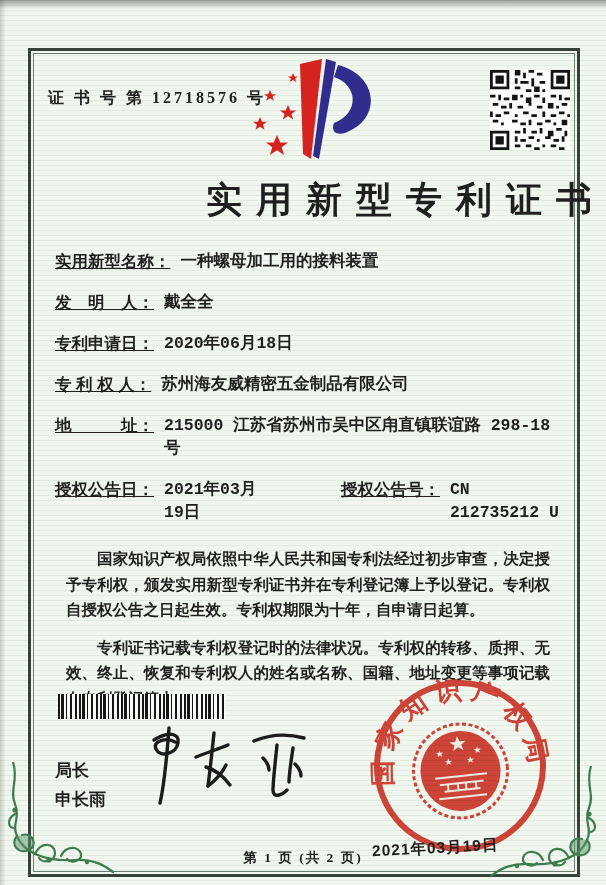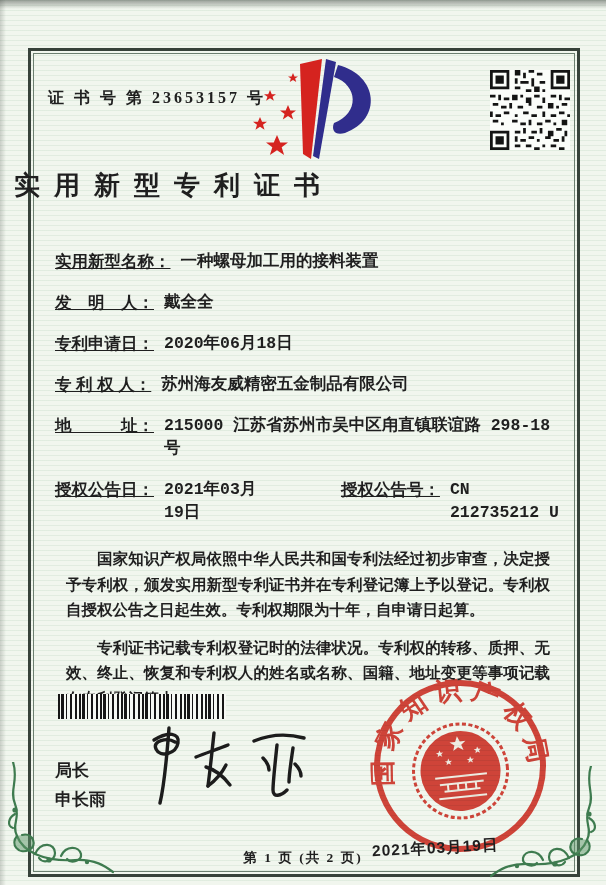--- a/index.html
+++ b/index.html
@@ -20,22 +20,22 @@
     background:linear-gradient(90deg,rgba(80,86,80,.25),rgba(80,86,80,0));}
 
   .frame{position:absolute;top:48px;left:28px;right:26px;bottom:8px;border:3px solid #37423a;}
   .frame-inner{position:absolute;inset:2px;border:1px solid #6c7f70;}
 
   .cert-no{position:absolute;left:48px;top:88px;font-size:16px;letter-spacing:3px;font-weight:600;}
 
   .logo{position:absolute;left:246px;top:56px;}
   .qr{position:absolute;left:490px;top:70px;}
 
-  .title{position:absolute;top:168px;left:0;right:0;text-align:left;
-    font-size:26px;font-weight:bold;letter-spacing:14px;text-indent:14px;}
+  .title{position:absolute;top:176px;left:0;right:0;text-align:right;
+    font-size:36px;font-weight:bold;letter-spacing:14px;text-indent:14px;}
 
   .fields{position:absolute;left:55px;right:38px;top:250px;
     font-family:"Liberation Sans","DejaVu Sans",sans-serif;
     font-size:16.5px;font-weight:600;}
   .field-row{display:flex;margin-bottom:18px;line-height:23px;}
   .field-label{white-space:pre;margin-right:10px;text-decoration:underline;}
   .field-value{white-space:pre-wrap;font-family:Liberation Mono, monospace;}
   .grant-row{display:flex;}
   .grant-col{display:flex;}
   .grant-col + .grant-col{margin-left:68px;}
@@ -74,21 +74,21 @@
 <body>
 
 <div class="paper"></div>
 <div class="top-shade"></div>
 <div class="left-shade"></div>
 
 <div class="frame">
   <div class="frame-inner"></div>
 </div>
 
-<div class="cert-no">证 书 号 第 23653157 号</div>
+<div class="cert-no">证 书 号 第 12718576 号</div>
 
 <svg class="logo" width="150" height="115" viewBox="0 0 150 115">
   <defs>
     <path id="st" d="M0,-1 L0.294,-0.309 1,-0.309 0.427,0.118 0.647,0.809 0,0.382 -0.647,0.809 -0.427,0.118 -1,-0.309 -0.294,-0.309 Z"></path>
   </defs>
   <g fill="#d5231f">
     <use href="#st" transform="translate(47,22) scale(5)"></use>
     <use href="#st" transform="translate(24,40) scale(6)"></use>
     <use href="#st" transform="translate(42,57) scale(8)"></use>
     <use href="#st" transform="translate(14,68) scale(7)"></use>

